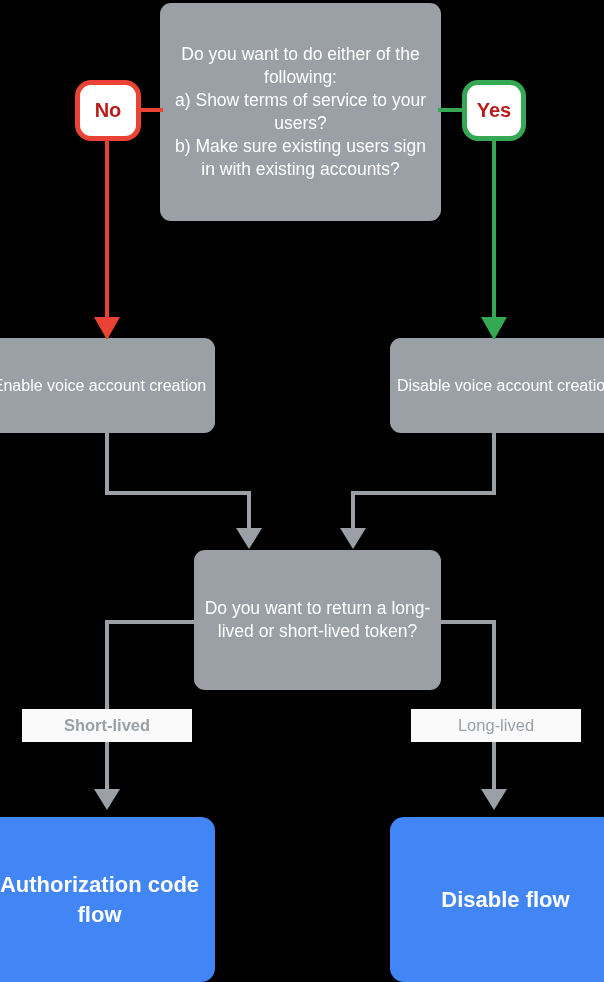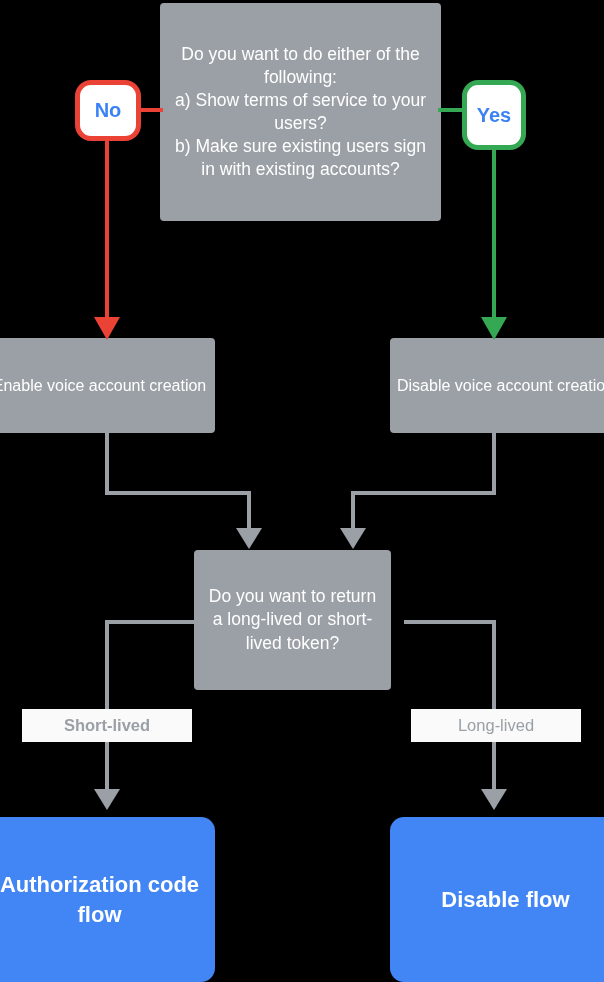--- a/index.html
+++ b/index.html
@@ -23,21 +23,21 @@
     align-items: center;
     justify-content: center;
     text-align: center;
     line-height: 1.32;
   }
 
   
   .gray {
     background: #9aa0a6;
     color: #ffffff;
-    border-radius: 4px;
+    border-radius: 11px;
   }
 
   #decision-top {
     left: 160px;
     top: 3px;
     width: 281px;
     height: 218px;
     font-size: 17.5px;
     padding: 0 14px;
   }
@@ -54,21 +54,21 @@
     left: 390px;
     top: 338px;
     width: 231px;
     height: 95px;
     font-size: 16px;
   }
 
   #decision-token {
     left: 194px;
     top: 550px;
-    width: 197px;
+    width: 247px;
     height: 140px;
     font-size: 17.5px;
     padding: 0 10px;
   }
 
   
   .blue {
     background: #4285f4;
     color: #ffffff;
     border-radius: 14px;
@@ -95,35 +95,35 @@
   .badge {
     position: absolute;
     box-sizing: border-box;
     background: #ffffff;
     border-radius: 16px;
     display: flex;
     align-items: center;
     justify-content: center;
     font-size: 20px;
     font-weight: bold;
-    color: #3b82f6;
+    color: #b91c1c;
     z-index: 6;
   }
   #badge-no {
     left: 75px;
     top: 80px;
     width: 66px;
     height: 61px;
     border: 5px solid #ea4335;
   }
   #badge-yes {
     left: 462px;
     top: 80px;
     width: 64px;
-    height: 70px;
+    height: 61px;
     border: 5px solid #34a853;
   }
 
   
   .edge-label {
     position: absolute;
     box-sizing: border-box;
     background: #fafafa;
     color: #9aa0a6;
     font-size: 16.5px;

